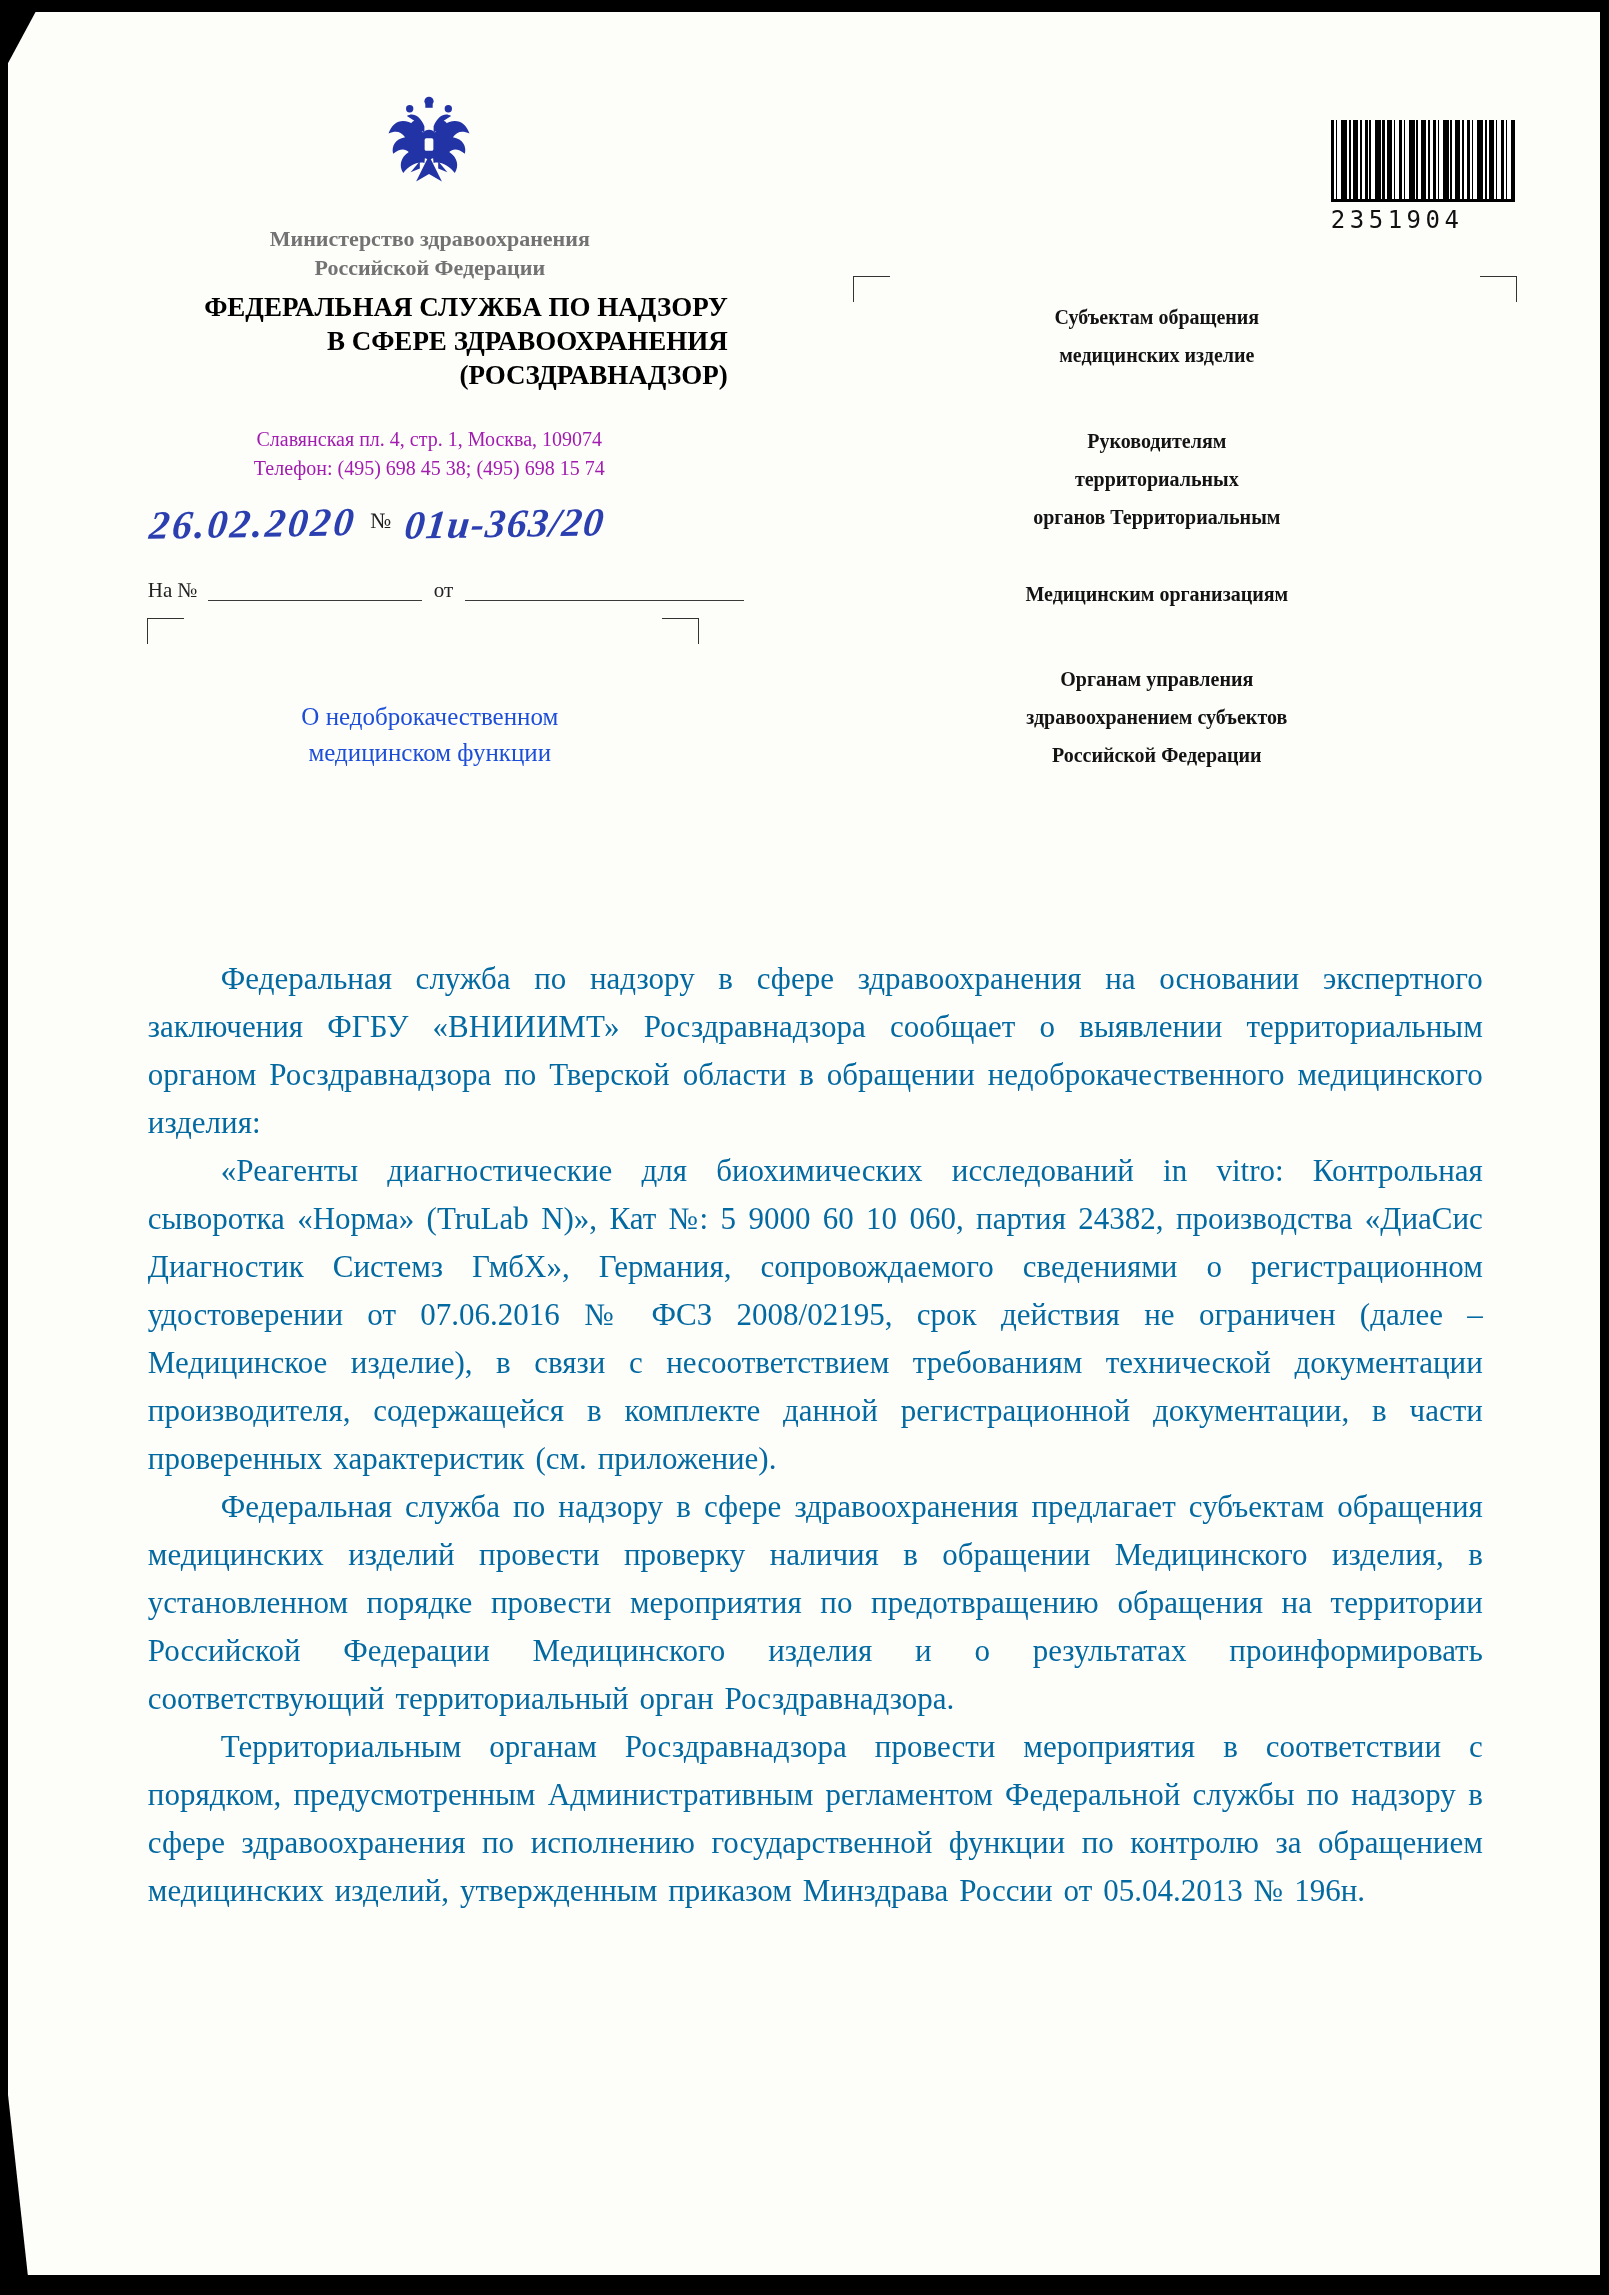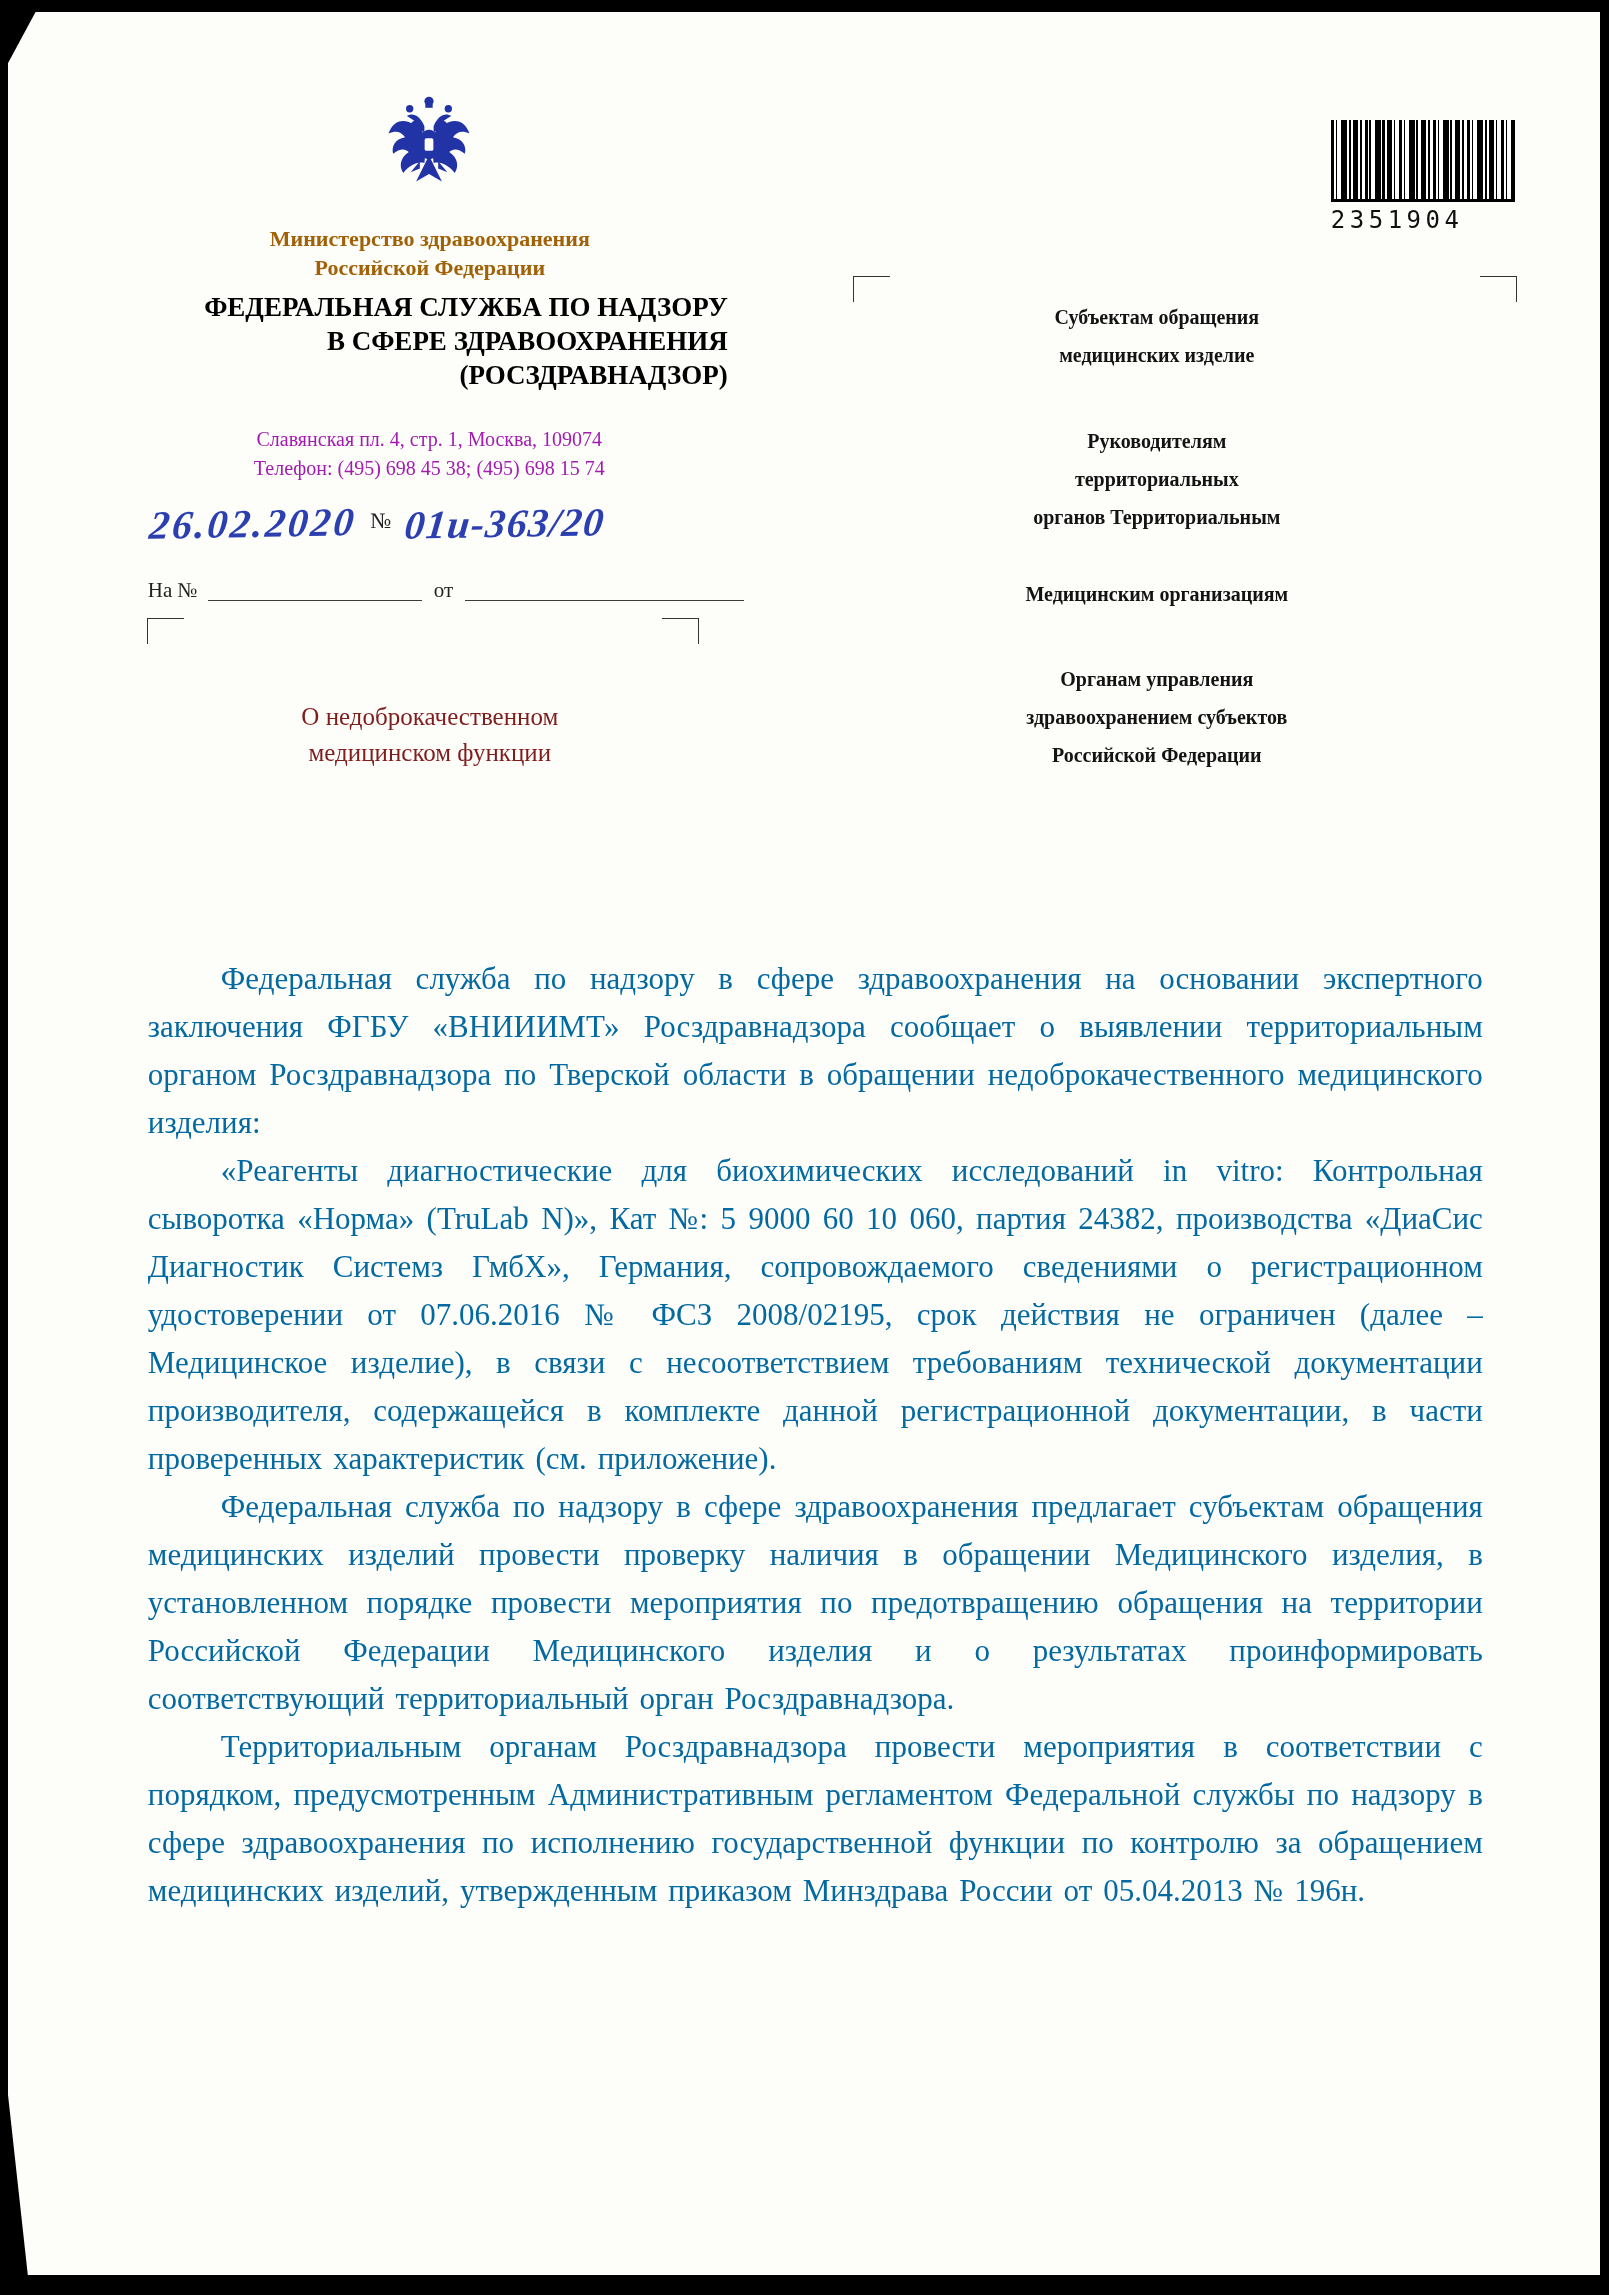--- a/index.html
+++ b/index.html
@@ -12,21 +12,21 @@
     background:#fdfdfa;color:#151515;
   }
   
   .artifact-tl{position:absolute;left:0;top:0;width:0;height:0;
     border-top:78px solid #000;border-right:42px solid transparent;z-index:5;}
   .artifact-bl{position:absolute;left:0;bottom:0;width:0;height:0;
     border-bottom:273px solid #000;border-right:30px solid transparent;z-index:5;}
   
   .emblem{position:absolute;left:375px;top:73px;width:92px;height:121px;}
   .ministry{position:absolute;left:195px;top:212px;width:454px;text-align:center;
-    color:#a16207;font-weight:bold;font-size:22px;line-height:29px;}
+    color:#737373;font-weight:bold;font-size:22px;line-height:29px;}
   .service{position:absolute;left:123px;top:278px;width:597px;text-align:right;
     color:#000000;font-weight:bold;font-size:27px;line-height:34px;}
   .address{position:absolute;left:123px;top:413px;width:597px;text-align:center;
     color:#a21caf;font-size:20px;line-height:29px;}
   
   .handwritten-row{position:absolute;left:142px;top:488px;width:649px;
     white-space:nowrap;}
   .hand{display:inline-block;font-size:40px;font-style:italic;font-weight:bold;
     color:#2b3fb0;transform:skewX(-7deg) rotate(-1deg);letter-spacing:2.6px;}
   .hand-num{letter-spacing:1.3px;}
@@ -36,21 +36,21 @@
   .blank-line{display:inline-block;border-bottom:1.9px solid #3a3a3a;height:22px;
     vertical-align:-3.9px;}
   .blank-1{width:214px;margin:0 11.7px 0 10.4px;}
   .blank-2{width:279px;margin-left:11.7px;}
   
   .corner{position:absolute;width:36px;height:25px;}
   .corner.tl{border-top:1.9px solid #333;border-left:1.9px solid #333;}
   .corner.tr{border-top:1.9px solid #333;border-right:1.9px solid #333;}
   
   .subject{position:absolute;left:195px;top:687px;width:454px;text-align:center;
-    font-size:25px;line-height:36px;color:#7f1d1d;}
+    font-size:25px;line-height:36px;color:#1d4ed8;}
   
   .barcode{position:absolute;left:1323px;top:108px;width:184px;}
   .barcode-bars{height:79px;border-bottom:3.2px solid #000;
     background:repeating-linear-gradient(90deg,
       #000 0 2.6px,#fff 2.6px 4.5px,
       #000 4.5px 5.8px,#fff 5.8px 10.4px,
       #000 10.4px 15.6px,#fff 15.6px 17.5px,
       #000 17.5px 19.5px,#fff 19.5px 22px,
       #000 22px 27px,#fff 27px 29px,
       #000 29px 30.5px,#fff 30.5px 34px);}

